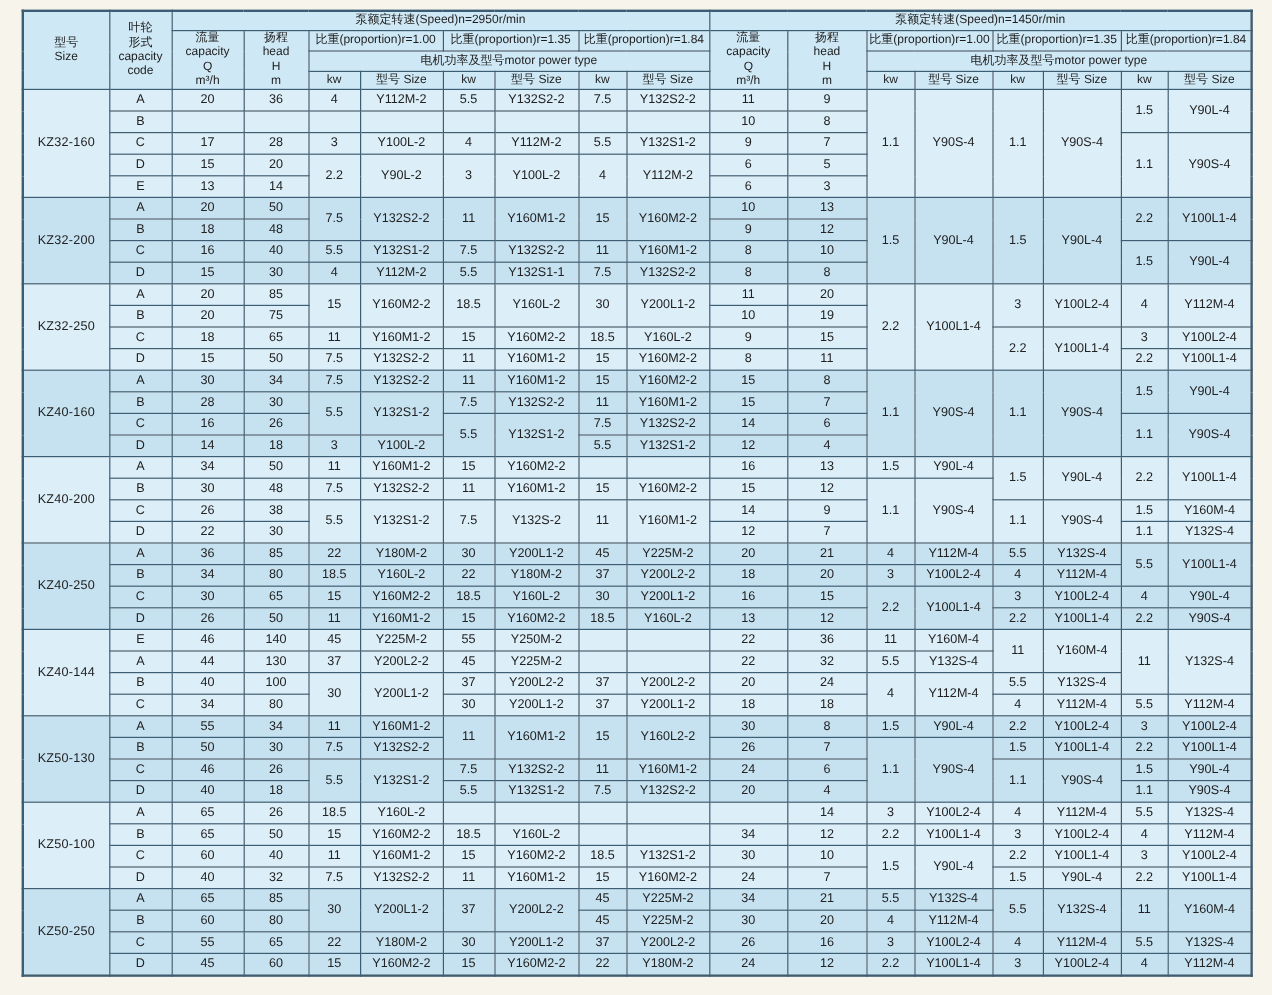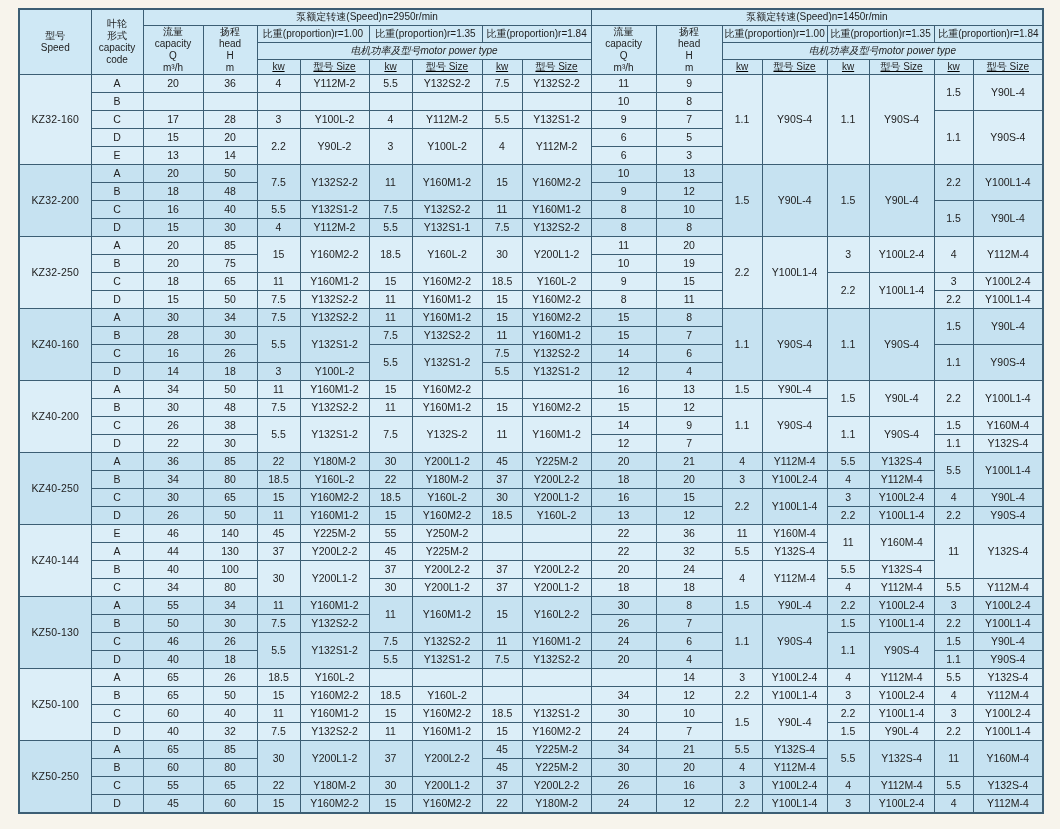--- a/index.html
+++ b/index.html
@@ -34,22 +34,22 @@
   tbody td{
     font-size:10.5px;
     height:17px;
     line-height:1.05;
   }
   tr.g-even td{background:#dceef8;}
   tr.g-odd  td{background:#c6e2f1;}
   td.model-cell{font-size:10.5px;letter-spacing:0.2px;}
   .h-speed{height:16px;}
   .h-prop{height:17px;}
-  .h-motor{height:16px;font-style:italic;}
-  .h-kw{height:15px;text-decoration:underline;}
+  .h-motor{height:16px;}
+  .h-kw{height:15px;}
 </style>
 </head>
 <body>
 
 <div class="page">
   <table class="spec">
     <colgroup>
       <col style="width:72px">
         <col style="width:52px">
       <col style="width:60px">
@@ -65,21 +65,21 @@
       <col style="width:40px">
         <col style="width:65px">
       <col style="width:42px">
         <col style="width:65px">
       <col style="width:39px">
         <col style="width:70px">
     </colgroup>
     <thead>
       <tr class="h-speed">
         <th rowspan="4" class="pre">型号
-Speed</th>
+Size</th>
         <th rowspan="4" class="pre">叶轮
 形式
 capacity
 code</th>
         <th colspan="8">泵额定转速(Speed)n=2950r/min</th>
         <th colspan="8">泵额定转速(Speed)n=1450r/min</th>
       </tr>
       <tr class="h-prop">
         <th rowspan="3" class="pre">流量
 capacity

